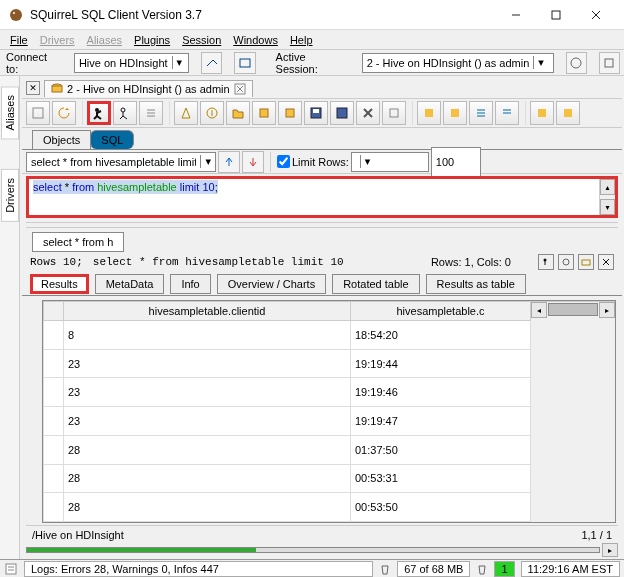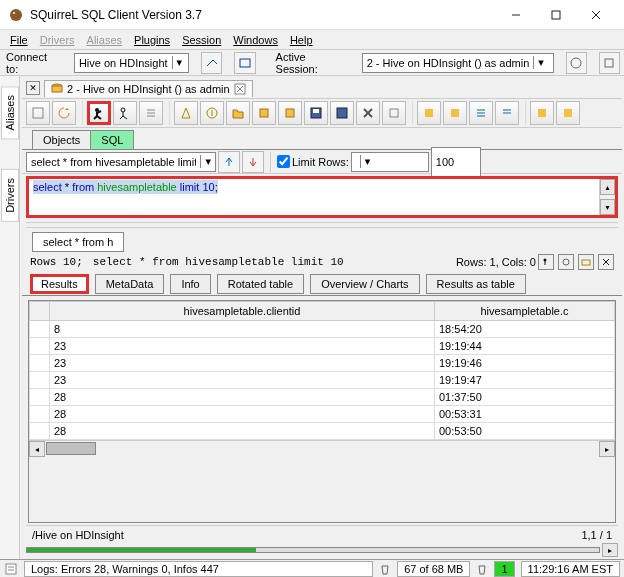--- a/index.html
+++ b/index.html
@@ -38,21 +38,21 @@
 
 .toolbar { height: 30px; display:flex; align-items:center; padding:2px 4px; gap:4px; border-top:1px solid #ccc; border-bottom:1px solid #ccc; flex-wrap:nowrap; overflow:hidden;}
 .tgroup { display:flex; gap:2px; padding-right:6px; border-right:1px solid #ddd; }
 .tgroup:last-child { border-right:none; }
 .tbtn2 { width:24px; height:24px; border:1px solid #bbb; background:linear-gradient(#fdfdfd,#e8e8e8); display:flex; align-items:center; justify-content:center; }
 .tbtn2.highlight { border:3px solid #e03030; }
 
 
 .objtabs { height: 22px; display:flex; align-items:flex-end; padding-left:10px; gap:0; border-bottom:1px solid #888; }
 .objtab { padding:3px 10px; border:1px solid #888; border-bottom:none; background:#eee; margin-right:-1px;}
-.objtab.active { background:#86efac; }
+.objtab.active { background:#0369a1;border-radius:6px; }
 
 
 .sqlrow { height:24px; display:flex; align-items:center; gap:2px; padding:2px 4px; border-bottom:1px solid #ccc;}
 .sqlcombo { flex:0 0 auto; }
 .vsep { height:20px; border-left:1px solid #ccc; margin:0 4px; }
 .chk { display:flex; align-items:center; gap:2px;}
 .numfield { width:50px; background:#fff; border:1px solid #888; height:30px; padding:0 4px;}
 
 
 .sqleditor-wrap { border:3px solid #e03030; margin:2px 4px; height:42px; display:flex; }
@@ -70,21 +70,21 @@
 .restab { padding:3px 10px; border:1px solid #888; background:#fff;}
 .statusrow { height:20px; display:flex; align-items:center; padding:0 8px; gap:12px; justify-content:space-between;}
 .statusrow .mono { font-family:'Courier New',monospace; }
 .statusicons { display:flex; gap:4px;}
 .sicon { width:16px; height:16px; border:1px solid #888; display:flex; align-items:center; justify-content:center;}
 
 .resulttabs { height:24px; display:flex; align-items:center; padding-left:8px; gap:6px; border-bottom:1px solid #888;}
 .rtab { padding:3px 10px; border:1px solid #888; background:#eee;}
 .rtab.active { background:#fff; border:3px solid #e03030; padding:1px 8px;}
 
-.tablewrap { flex:1; border:1px solid #888; margin:4px 6px 0 6px; display:flex; flex-direction:column; overflow:hidden;}
+.tablewrap { flex:1; border:1px solid #888; margin:4px 6px 0 20px; display:flex; flex-direction:row; overflow:hidden;}
 table { border-collapse:collapse; width:100%; background:#fff;}
 th { background:#f0f0f0; border:1px solid #ccc; padding:3px 6px; font-weight:normal; text-align:center;}
 td { border:1px solid #ddd; padding:2px 4px; height:17px;}
 .hscrollbar { height:16px; background:#f0f0f0; border-top:1px solid #ccc; display:flex;}
 .hthumb { width:50px; background:#c0c0c0; border:1px solid #888; margin:1px;}
 
 
 .inner-status { height:18px; border-top:1px solid #ccc; display:flex; align-items:center; padding:0 6px; justify-content:space-between; margin:2px 4px 0 4px;}
 .outer-status { height:18px; border-top:1px solid #999; display:flex; align-items:center; padding:0 4px; gap:6px; background:#f0f0f0;}
 .outer-status .cell { border:1px solid #aaa; padding:1px 6px; background:#fff;text-align:center;}
@@ -368,21 +368,21 @@
     <div class="splitgap"></div>
 
     <div class="restab-row">
       <div class="restab">select * from h</div>
     </div>
     <div class="statusrow">
       <div style="display:flex;gap:10px;">
         <span class="mono">Rows 10;</span>
         <span class="mono">select * from hivesampletable limit 10</span>
       </div>
-      <div style="display:flex;gap:2px;align-items:center;">
+      <div style="display:flex;gap:27px;align-items:center;">
         <span>Rows: 1, Cols: 0</span>
         <div class="statusicons">
           <div class="sicon">
               <svg width="10" height="10">
                 <circle cx="4" cy="3" r="1.5" fill="#111"></circle>
                 <line x1="4" y1="4" x2="4" y2="8" stroke="#111"></line>
               </svg>
             </div>
           <div class="sicon">
               <svg width="10" height="10">
@@ -400,22 +400,22 @@
                 <line x1="8" y1="2" x2="2" y2="8" stroke="#111"></line>
               </svg>
             </div>
         </div>
       </div>
     </div>
     <div class="resulttabs">
       <div class="rtab active">Results</div>
       <div class="rtab">MetaData</div>
       <div class="rtab">Info</div>
+      <div class="rtab">Overview / Charts</div>
       <div class="rtab">Rotated table</div>
-      <div class="rtab">Overview / Charts</div>
       <div class="rtab">Results as table</div>
     </div>
 
     <div class="tablewrap">
       <table>
         <thead>
             <tr>
           <th style="width:20px"></th>
           <th>hivesampletable.clientid</th>
           <th style="width:180px">hivesampletable.c</th>

